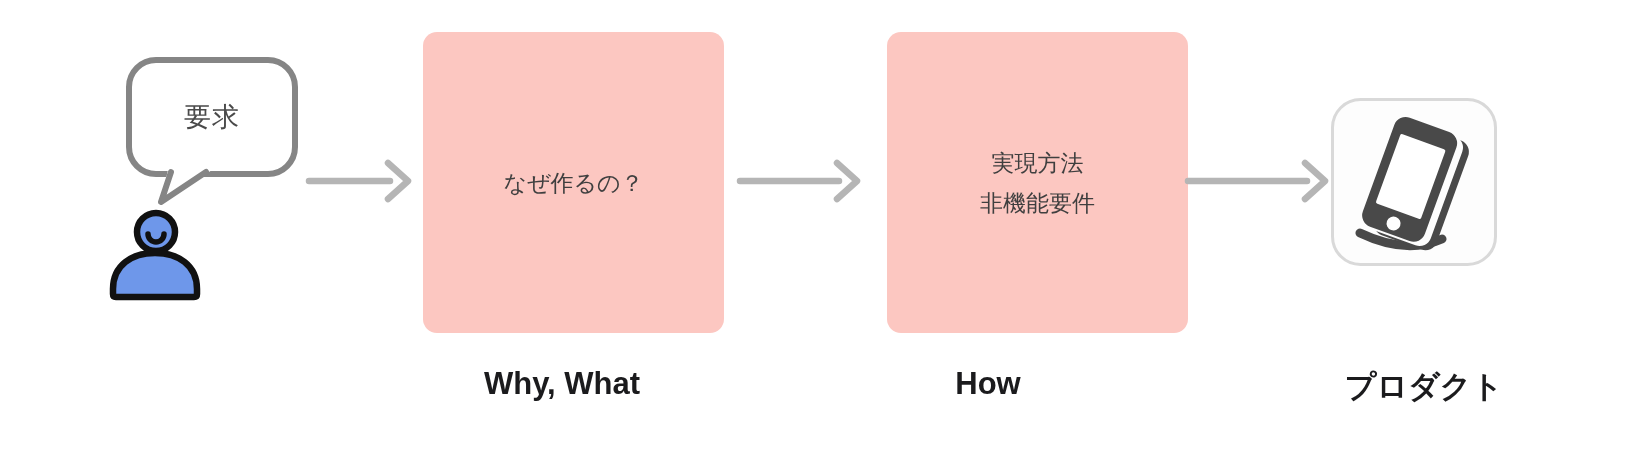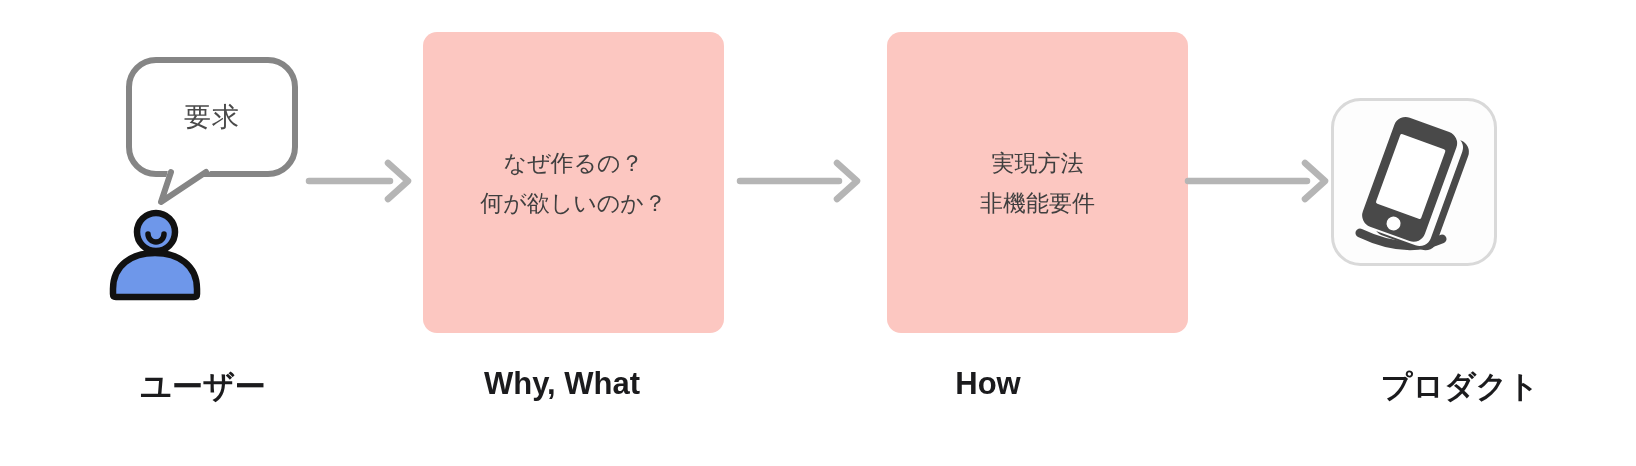--- a/index.html
+++ b/index.html
@@ -49,21 +49,20 @@
   </svg>
 
   <svg class="abs" style="left:302px;top:156px;" width="114" height="50" viewBox="0 0 114 50">
     <line x1="7" y1="25" x2="88" y2="25" stroke="#b5b5b5" stroke-width="6.5" stroke-linecap="round"></line>
     <polyline points="86,7 106,25 86,43" fill="none" stroke="#b5b5b5" stroke-width="6.5" stroke-linecap="round" stroke-linejoin="round"></polyline>
   </svg>
 
   <div class="abs pbox" style="left:423px;text-align:center;">
     <div class="pbox-text">
       <span>なぜ作るの？</span>
-      <span>何が欲しいのか？</span>
     </div>
   </div>
 
   <svg class="abs" style="left:733px;top:156px;" width="132" height="50" viewBox="0 0 132 50">
     <line x1="7" y1="25" x2="106" y2="25" stroke="#b5b5b5" stroke-width="6.5" stroke-linecap="round"></line>
     <polyline points="104,7 124,25 104,43" fill="none" stroke="#b5b5b5" stroke-width="6.5" stroke-linecap="round" stroke-linejoin="round"></polyline>
   </svg>
 
   <div class="abs pbox" style="left:871px;margin-left:16px;">
     <div class="pbox-text">
@@ -82,18 +81,17 @@
     <path d="M30,136 Q76,158 112,142" fill="none" stroke="#494949" stroke-width="9" stroke-linecap="round"></path>
     <g transform="translate(84,85) rotate(20)">
       <rect x="-24" y="-55" width="66" height="116" rx="12" fill="#494949"></rect>
       <rect x="-31" y="-57" width="66" height="116" rx="12" fill="#fdfdfd"></rect>
       <rect x="-38" y="-59" width="66" height="116" rx="12" fill="#494949"></rect>
       <rect x="-29" y="-41" width="48" height="74" rx="2" fill="#ffffff"></rect>
       <circle cx="-5" cy="46" r="7" fill="#ffffff"></circle>
     </g>
   </svg>
 
-  <div class="abs node-label" style="left:203px;">ユーザー</div>
   <div class="abs node-label" style="left:562px;">Why, What</div>
   <div class="abs node-label" style="left:988px;">How</div>
-  <div class="abs node-label" style="left:1424px;margin-left:36px;">プロダクト</div>
+  <div class="abs node-label" style="left:1424px;">プロダクト</div>
 
 </div>
 
 </body></html>

